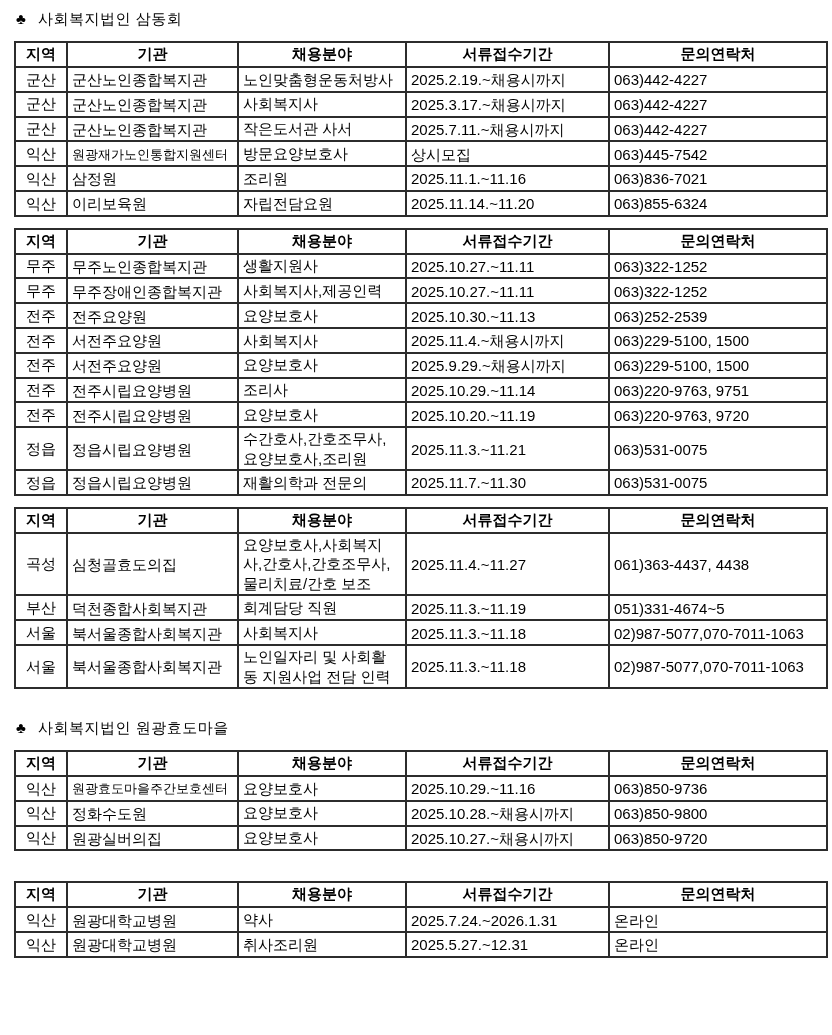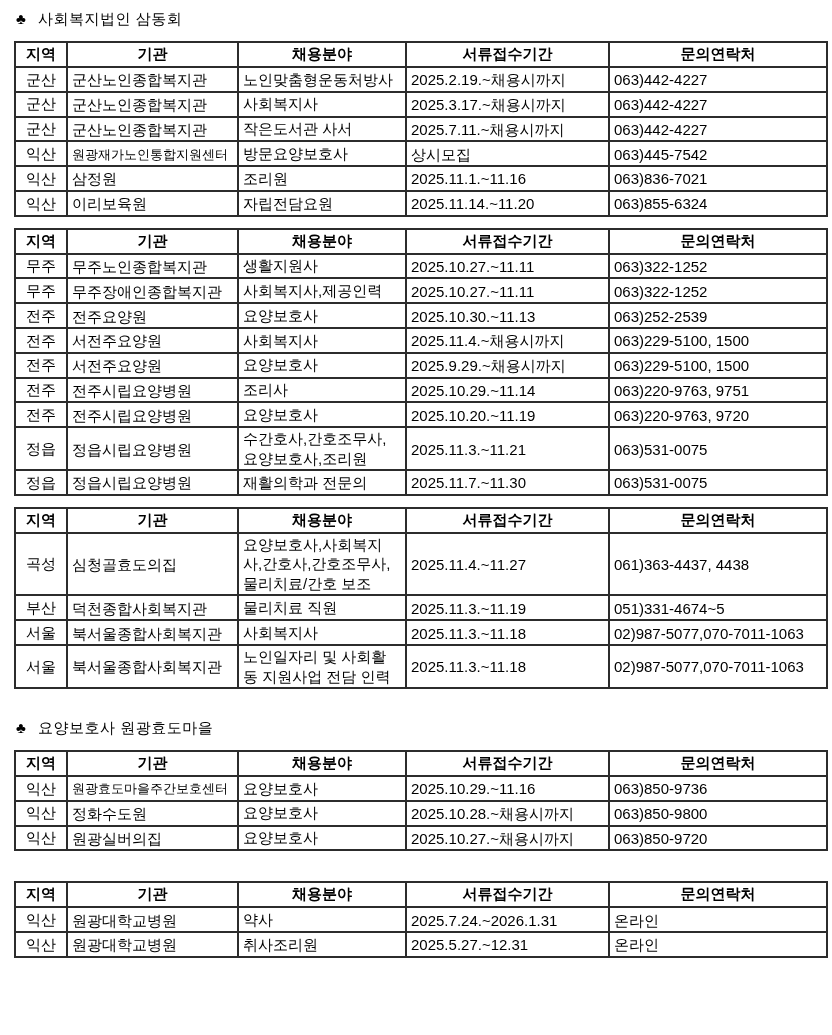--- a/index.html
+++ b/index.html
@@ -279,21 +279,21 @@
     <td class="c-region">곡성</td>
     <td class="c-org"><span class="celltxt">심청골효도의집</span></td>
     <td class="c-field">요양보호사,사회복지사,간호사,간호조무사,물리치료/간호 보조</td>
     <td class="c-period"><span class="celltxt">2025.11.4.~11.27</span></td>
     <td class="c-contact"><span class="celltxt">061)363-4437, 4438</span></td>
   </tr>
 
   <tr class="job-row">
     <td class="c-region">부산</td>
     <td class="c-org"><span class="celltxt">덕천종합사회복지관</span></td>
-    <td class="c-field">물리치료 직원</td>
+    <td class="c-field">회계담당 직원</td>
     <td class="c-period"><span class="celltxt">2025.11.3.~11.19</span></td>
     <td class="c-contact"><span class="celltxt">051)331-4674~5</span></td>
   </tr>
 
   <tr class="job-row">
     <td class="c-region">서울</td>
     <td class="c-org"><span class="celltxt">북서울종합사회복지관</span></td>
     <td class="c-field">사회복지사</td>
     <td class="c-period"><span class="celltxt">2025.11.3.~11.18</span></td>
     <td class="c-contact"><span class="celltxt">02)987-5077,070-7011-1063</span></td>
@@ -307,21 +307,21 @@
     <td class="c-contact"><span class="celltxt">02)987-5077,070-7011-1063</span></td>
   </tr>
 </tbody>
   </table>
 </div>
   </section>
 
   <section class="section">
     <h2 class="section-heading">
       <span class="clover">♣</span>
-      <span class="heading-text">요양보호사 원광효도마을</span>
+      <span class="heading-text">사회복지법인 원광효도마을</span>
     </h2>
     <div class="tables">
   <table class="job-table">
     <colgroup>
       <col class="col-region">
       <col class="col-org">
       <col class="col-field">
       <col class="col-period">
       <col class="col-contact">
     </colgroup>

